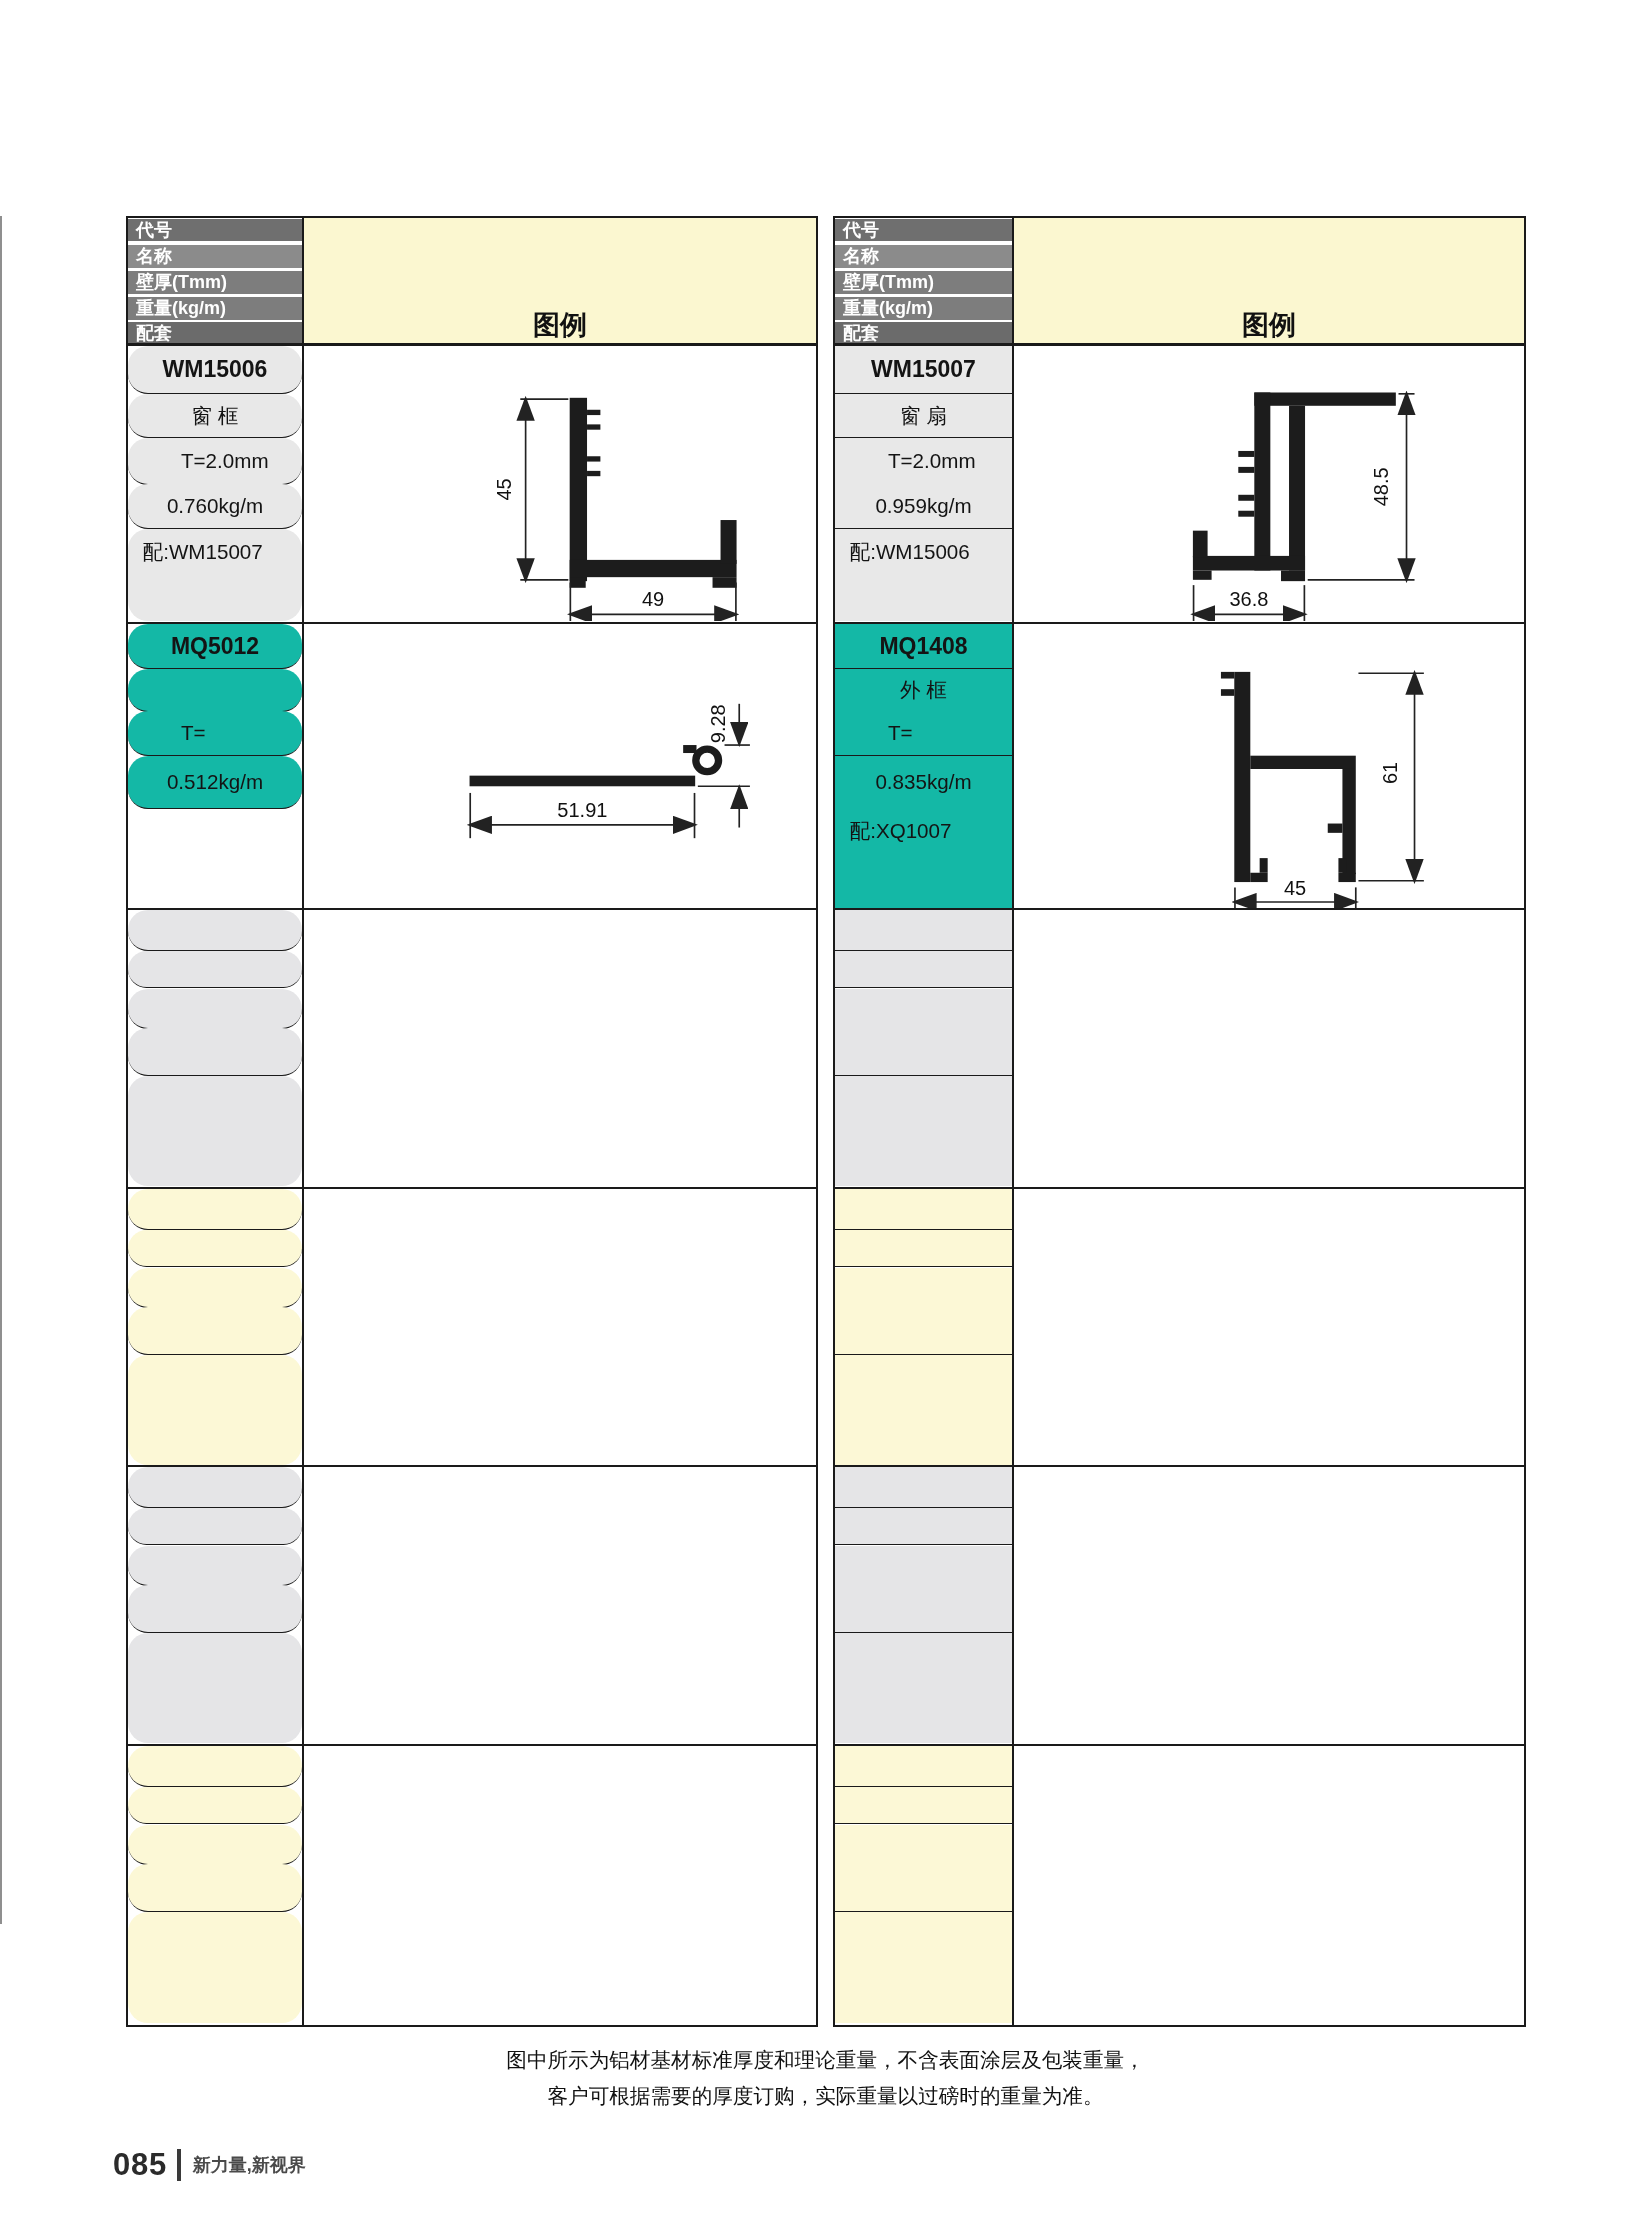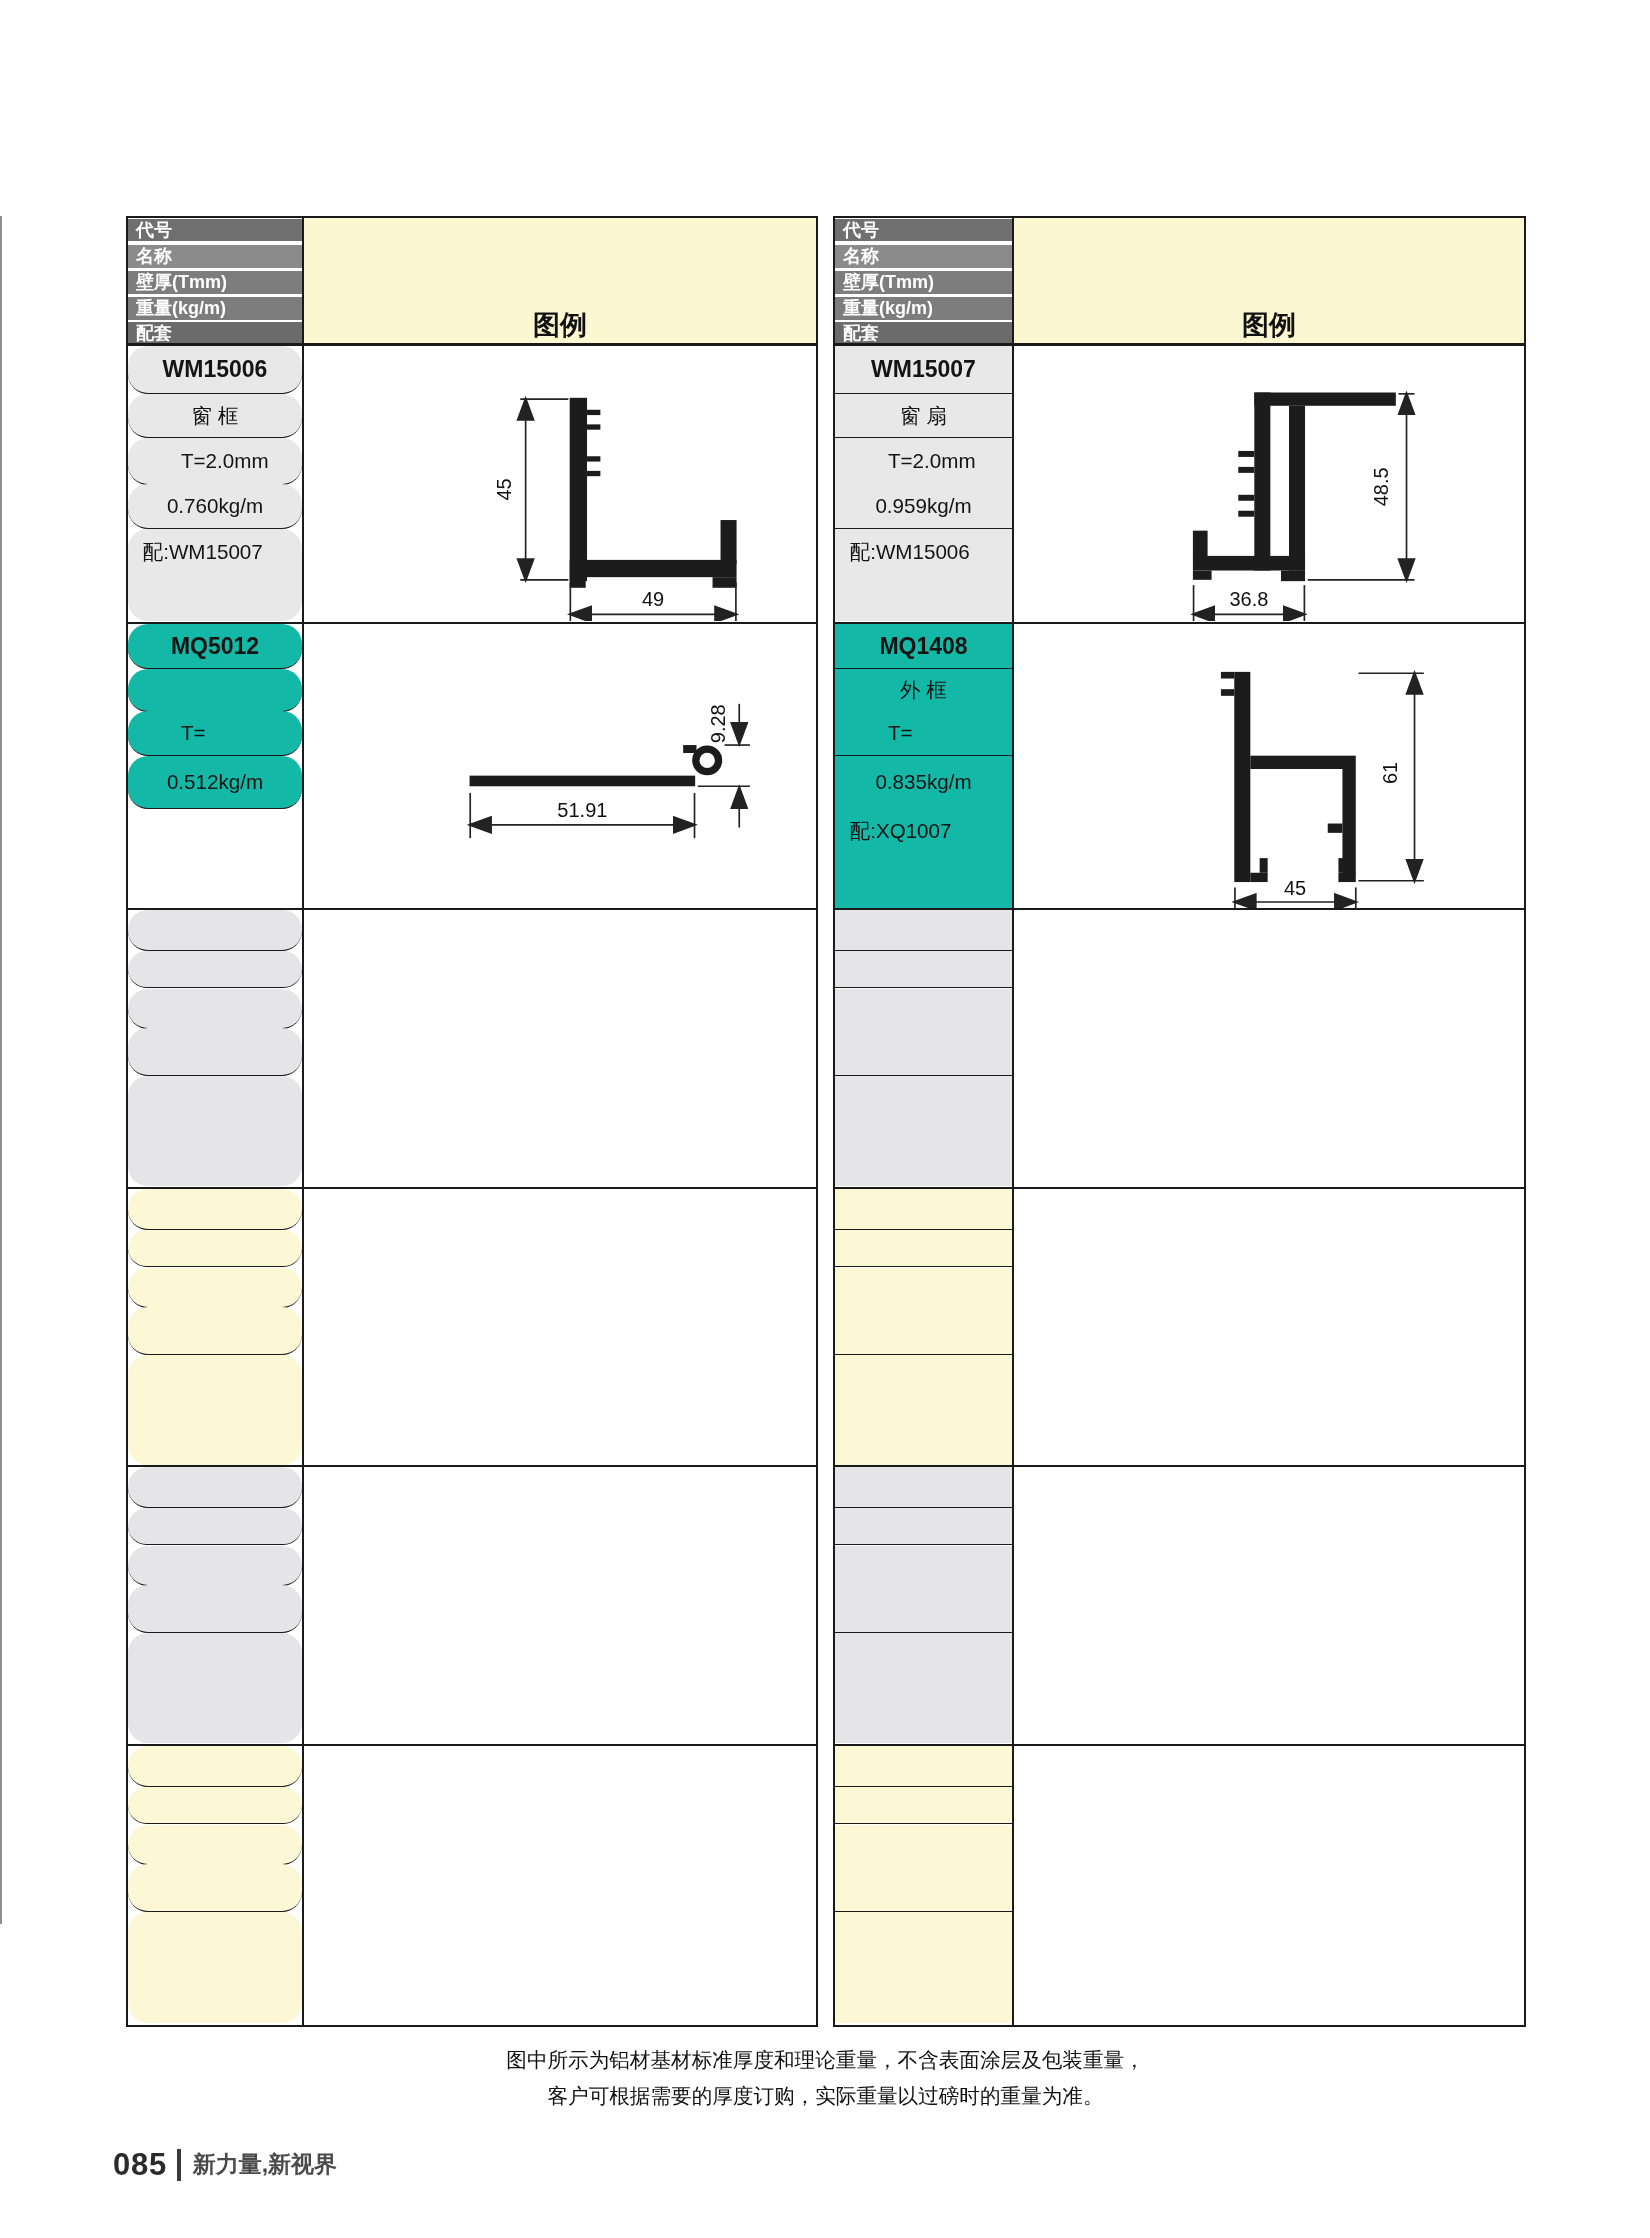--- a/index.html
+++ b/index.html
@@ -52,21 +52,21 @@
   .dimtxt{font-family:"Liberation Sans",sans-serif;font-size:30px;fill:#111111;}
   .arr{fill:#222222;}
 
   .note{position:absolute;left:126px;width:1399px;text-align:center;font-size:20.6px;color:#111111;}
   .note1{top:2046px;}
   .note2{top:2082px;}
 
   .footer{position:absolute;left:96px;top:2146px;height:37px;display:flex;align-items:center;margin-left:17px;}
   .pageno{font-size:31px;font-weight:700;color:#2b2b2b;letter-spacing:0.7px;}
   .fdiv{width:3.3px;height:32px;background:#3a3a3a;margin:0 12px 0 10.6px;}
-  .tagline{font-size:23px;color:#4a4a4a;font-weight:700;}
+  .tagline{font-size:18px;color:#4a4a4a;font-weight:700;}
 </style>
 </head>
 <body>
 
 <div class="page">
 
   <div class="edge-line"></div>
 
   <div class="tbl left">
     <div class="divider"></div>

